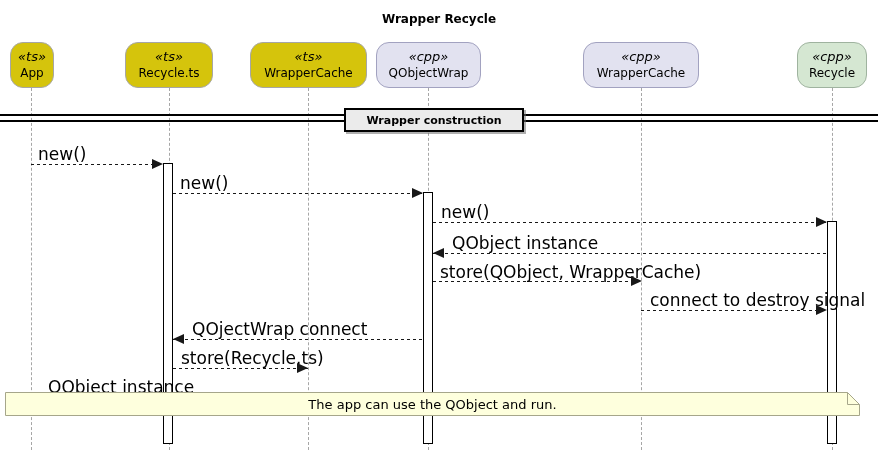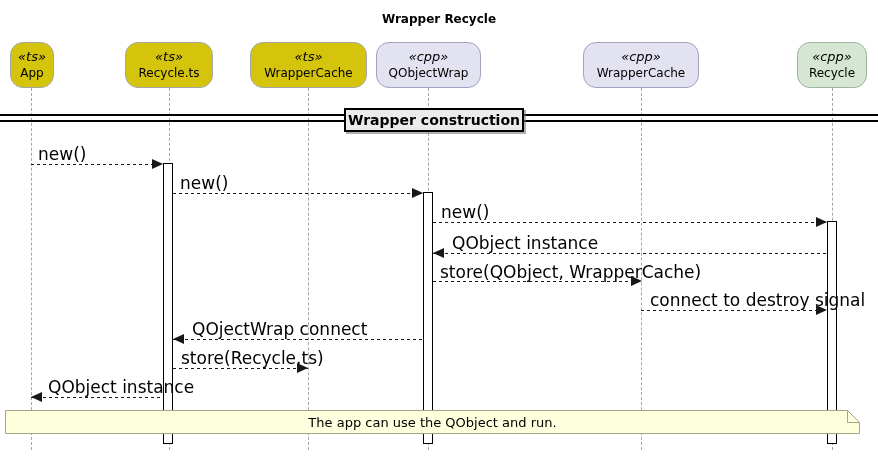--- a/index.html
+++ b/index.html
@@ -31,40 +31,40 @@
   .p-ts{background:var(--ts-fill,#D5C40C);border:1.5px solid var(--ts-border,#A6A6A6);}
   .p-cpp{background:var(--cpp-fill,#E2E2F0);border:1.5px solid var(--cpp-border,#A2A2C0);}
   .p-qobject{background:var(--qobject-fill,#D5E7D2);border:1.5px solid var(--qobject-border,#9FB39F);}
   
   .divider-line{left:0;width:878px;height:2px;background:#000;z-index:2;}
   .divider-box{
     left:344px;top:108px;width:180px;height:24px;
     background:var(--divider-fill,#EBEBEB);border:2px solid var(--divider-border,#000);
     box-shadow:2px 2px 0 rgba(110,110,110,.55);
     display:flex;align-items:center;justify-content:center;
-    font-size:14px;font-weight:bold;z-index:3;box-sizing:border-box;
+    font-size:11px;font-weight:bold;z-index:3;box-sizing:border-box;
   }
   
   .activation{
     width:10px;background:#fff;border:1px solid #000;z-index:2;box-sizing:border-box;
   }
   
   .msg-line{
     height:1px;z-index:3;
     background:repeating-linear-gradient(to right,var(--arrow,#181818) 0 3px,transparent 3px 6px);
   }
   .arrowhead{position:absolute;width:0;height:0;top:-5px;
     border-top:5px solid transparent;border-bottom:5px solid transparent;}
   .arrowhead.right{right:0;border-left:11px solid var(--arrow,#181818);}
   .arrowhead.left{left:0;border-right:11px solid var(--arrow,#181818);}
   .msg-label{
     font-size:17px;line-height:14px;white-space:nowrap;z-index:3;color:var(--text,#000);
   }
   
-  .note-wrap{left:5px;top:410px;width:855px;height:24px;z-index:4;}
+  .note-wrap{left:5px;top:392px;width:855px;height:24px;z-index:4;}
   .note-text{
     position:absolute;left:0;top:0;width:100%;height:100%;
     display:flex;align-items:center;justify-content:center;
     font-size:13px;z-index:5;
   }
 </style>
 </head>
 <body>
 
 <div class="abs title">Wrapper Recycle</div>

